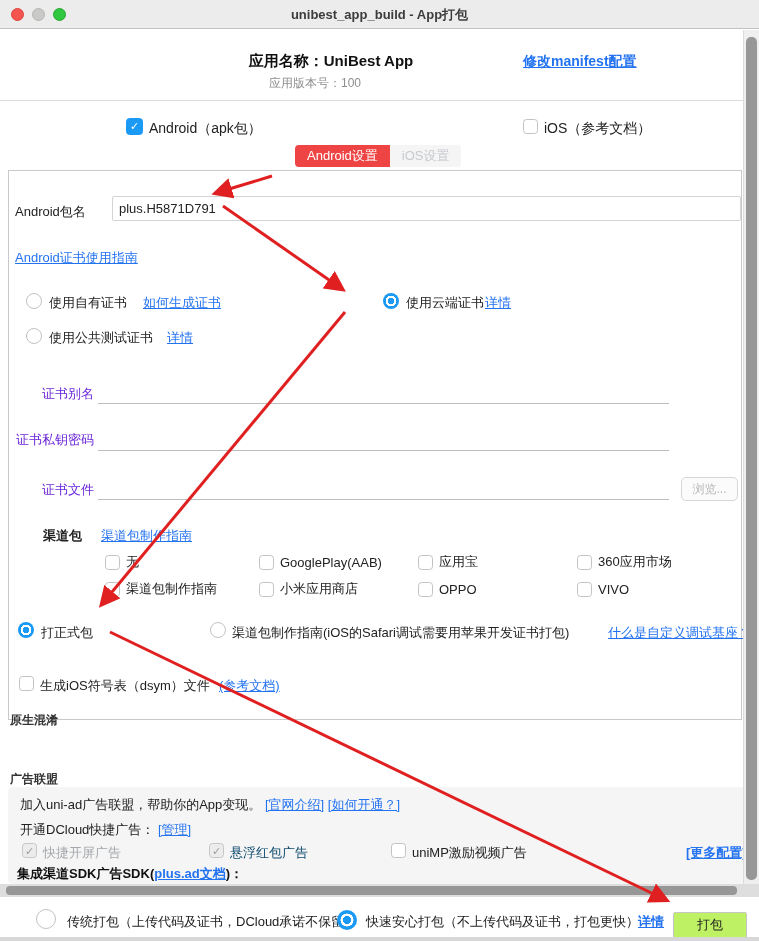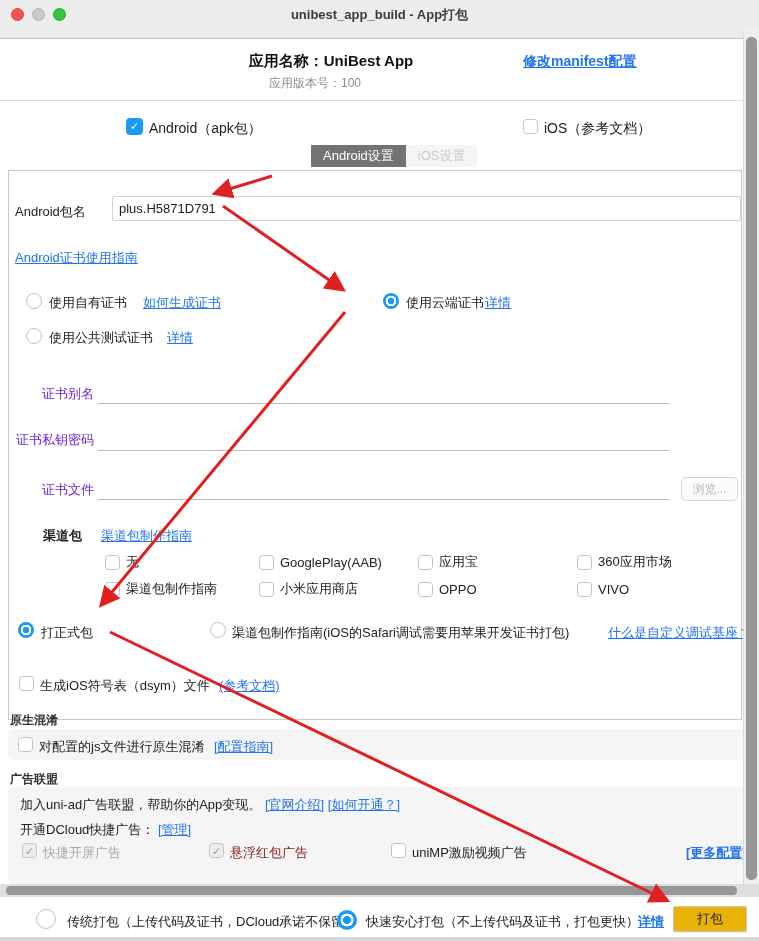--- a/index.html
+++ b/index.html
@@ -1,21 +1,21 @@
 <!DOCTYPE html>
 <html><head>
 <meta charset="utf-8">
 <style>
   * { margin:0; padding:0; box-sizing:border-box; }
   html,body { width:759px; height:941px; }
   body { font-family:"Liberation Sans","DejaVu Sans",sans-serif; font-size:13px; color:#222; background:#fff; overflow:hidden; }
   .window { position:relative; width:759px; height:941px; background:#fff; }
 
   
-  .titlebar { position:absolute; left:0; top:0; width:759px; height:39px; background:#ececec; border-bottom:1px solid #c2c2c2;text-decoration:underline; }
+  .titlebar { position:absolute; left:0; top:0; width:759px; height:29px; background:#ececec; border-bottom:1px solid #c2c2c2;text-decoration:underline; }
   .lights { position:absolute; left:11px; top:8px; display:flex; gap:8px; }
   .light { width:13px; height:13px; border-radius:50%; }
   .light.red { background:#f4564f; border:0.5px solid #e0443e; }
   .light.gray { background:#c9c9c7; border:0.5px solid #b5b5b3; }
   .light.green { background:#31c640; border:0.5px solid #24a732; }
   .win-title { position:absolute; left:0; top:0; width:100%; line-height:29px; text-align:center; font-weight:bold; color:#3c3c3c; font-size:13px; }
 
   
   .hdr-divider { position:absolute; left:0; top:100px; width:759px; height:1px; background:#dcdcdc; }
   .app-name { position:absolute; left:0; top:52px; width:630px; text-align:center; font-size:15px; font-weight:bold; color:#111;padding-left:32px; }
@@ -37,21 +37,21 @@
   .radio.big.selected { background:radial-gradient(circle, #1b9af5 0 4px, #fff 4.2px 6.4px, #1b9af5 6.6px 100%); }
 
   
   .android-cb { position:absolute; left:126px; top:118px; width:17px; height:17px; }
   .android-cb .check{ line-height:16px; }
   .android-lbl { position:absolute; left:149px; top:120px; font-size:14px; }
   .ios-cb { position:absolute; left:523px; top:119px; }
   .ios-lbl { position:absolute; left:544px; top:120px; font-size:14px; }
   .tabs { position:absolute; left:295px; top:145px; display:flex; height:22px; border-radius:4px; overflow:hidden; }
   .tab { padding:0 12px; line-height:22px; font-size:13px; cursor:pointer; }
-  .tab.active { background:#737373; color:#fff;margin-left:16px; }
+  .tab.active { background:#ef4444; color:#fff; }
   .tab.inactive { background:#f5f5f6; color:#c7cacd; }
 
   
   .panel { position:absolute; left:8px; top:170px; width:734px; height:550px; border:1px solid #c9c9c9; background:#fff; }
   .panel .abs { position:absolute; }
   .pkg-label { left:6px; top:32px; }
   .pkg-input { left:91px; top:25px; width:629px; height:25px; border:1px solid #d4d4d4; border-radius:2px; font-size:13px; padding:0 6px; font-family:inherit; color:#222;margin-left:12px; }
   .cert-guide { left:6px; top:78px; }
   .r-own { left:17px; top:122px; } .l-own { left:40px; top:123px; } .k-own { left:134px; top:123px; }
   .r-cloud { left:374px; top:122px; } .l-cloud { left:397px; top:123px; } .k-cloud { left:476px; top:123px; }
@@ -83,39 +83,39 @@
   .graybox { position:absolute; left:8px; background:#f5f5f5; border-radius:5px; }
   .obf-box { top:729px; width:745px; height:31px; }
   .obf-cb { position:absolute; left:10px; top:8px; }
   .obf-lbl { position:absolute; left:31px; top:9px; }
   .obf-lnk { position:absolute; left:206px; top:9px; }
   .ad-title { left:10px; top:771px; }
   .ad-box { top:787px; width:745px; height:97px; overflow:hidden; }
   .ad-r1 { position:absolute; left:12px; top:9px; }
   .ad-r2 { position:absolute; left:12px; top:34px; }
   .ad-cb1 { position:absolute; left:14px; top:56px; } .ad-l1 { position:absolute; left:35px; top:57px; color:#a4a8ac; }
-  .ad-cb2 { position:absolute; left:201px; top:56px; } .ad-l2 { position:absolute; left:222px; top:57px; color:#7f1d1d; }
+  .ad-cb2 { position:absolute; left:201px; top:56px; } .ad-l2 { position:absolute; left:222px; top:57px; color:#0c4a6e; }
   .ad-cb3 { position:absolute; left:383px; top:56px; } .ad-l3 { position:absolute; left:404px; top:57px; }
   .ad-more { position:absolute; left:678px; top:57px; font-weight:bold; }
   .ad-r4 { position:absolute; left:9px; top:78px; font-weight:bold; color:#111; }
 
   
   .hscroll { position:absolute; left:0; top:884px; width:759px; height:13px; background:#dedede; }
   .hthumb { position:absolute; left:6px; top:2px; width:731px; height:9px; background:#979797; border-radius:4px; }
   .vscroll { position:absolute; left:743px; top:30px; width:16px; height:854px; background:#efefef; border-left:1px solid #dcdcdc; }
   .vthumb { position:absolute; left:2px; top:7px; width:11px; height:843px; background:#979797; border-radius:5px; }
 
   
   .footer { position:absolute; left:0; top:897px; width:759px; height:40px; background:#fff; }
   .ft-r1 { position:absolute; left:36px; top:12px; width:21px; height:21px; }
   .ft-l1 { position:absolute; left:67px; top:16px; }
   .ft-r2 { position:absolute; left:337px; top:13px; }
   .ft-l2 { position:absolute; left:366px; top:16px; }
   .ft-detail { position:absolute; left:638px; top:16px; font-weight:bold; }
-  .ft-btn { position:absolute; left:673px; top:9px; width:74px; height:26px; border:1px solid #c6c6c6; border-radius:2px; background:#eab308; font-size:13px; font-family:inherit; color:#222; box-shadow:0 1px 1px rgba(0,0,0,.08); cursor:pointer; }
+  .ft-btn { position:absolute; left:673px; top:15px; width:74px; height:26px; border:1px solid #c6c6c6; border-radius:2px; background:#bef264; font-size:13px; font-family:inherit; color:#222; box-shadow:0 1px 1px rgba(0,0,0,.08); cursor:pointer; }
   .bottom-edge { position:absolute; left:0; top:937px; width:759px; height:4px; background:#d8d8d8; }
 
   
   .arrows { position:absolute; left:0; top:0; width:759px; height:941px; pointer-events:none; z-index:50; }
 </style>
 </head>
 <body>
 
 <div class="window">
 
@@ -214,25 +214,20 @@
   <span class="l-release">打正式包</span>
   <span class="radio r-custom"></span>
   <span class="l-custom">渠道包制作指南(iOS的Safari调试需要用苹果开发证书打包)</span>
   <a class="lnk k-custom">什么是自定义调试基座？</a>
 
   <span class="cb cb-dsym"></span>
   <span class="l-dsym">生成iOS符号表（dsym）文件</span>
   <a class="lnk k-dsym">(参考文档)</a>
 
   <div class="sec-title obf-title">原生混淆</div>
-  <div class="graybox obf-box">
-    <span class="cb obf-cb"></span>
-    <span class="obf-lbl">对配置的js文件进行原生混淆</span>
-    <a class="lnk obf-lnk">[配置指南]</a>
-  </div>
 
   <div class="sec-title ad-title">广告联盟</div>
   <div class="graybox ad-box">
     <div class="ad-r1">
       <span>加入uni-ad广告联盟，帮助你的App变现。</span>
       <a class="lnk">[官网介绍]</a>
       <a class="lnk">[如何开通？]</a>
     </div>
     <div class="ad-r2">
       <span>开通DCloud快捷广告：</span>
@@ -242,20 +237,23 @@
         <span class="check">✓</span>
       </span>
     <span class="ad-l1">快捷开屏广告</span>
     <span class="cb checked-dis ad-cb2">
         <span class="check">✓</span>
       </span>
     <span class="ad-l2">悬浮红包广告</span>
     <span class="cb ad-cb3"></span>
     <span class="ad-l3">uniMP激励视频广告</span>
     <a class="lnk ad-more">[更多配置]</a>
+    <div class="ad-r4">
+      <span>集成渠道SDK广告SDK(</span><a class="lnk">plus.ad文档</a><span>)：</span>
+    </div>
   </div>
 
   <div class="hscroll">
       <div class="hthumb"></div>
     </div>
   <div class="vscroll">
       <div class="vthumb"></div>
     </div>
 
   <div class="footer">

